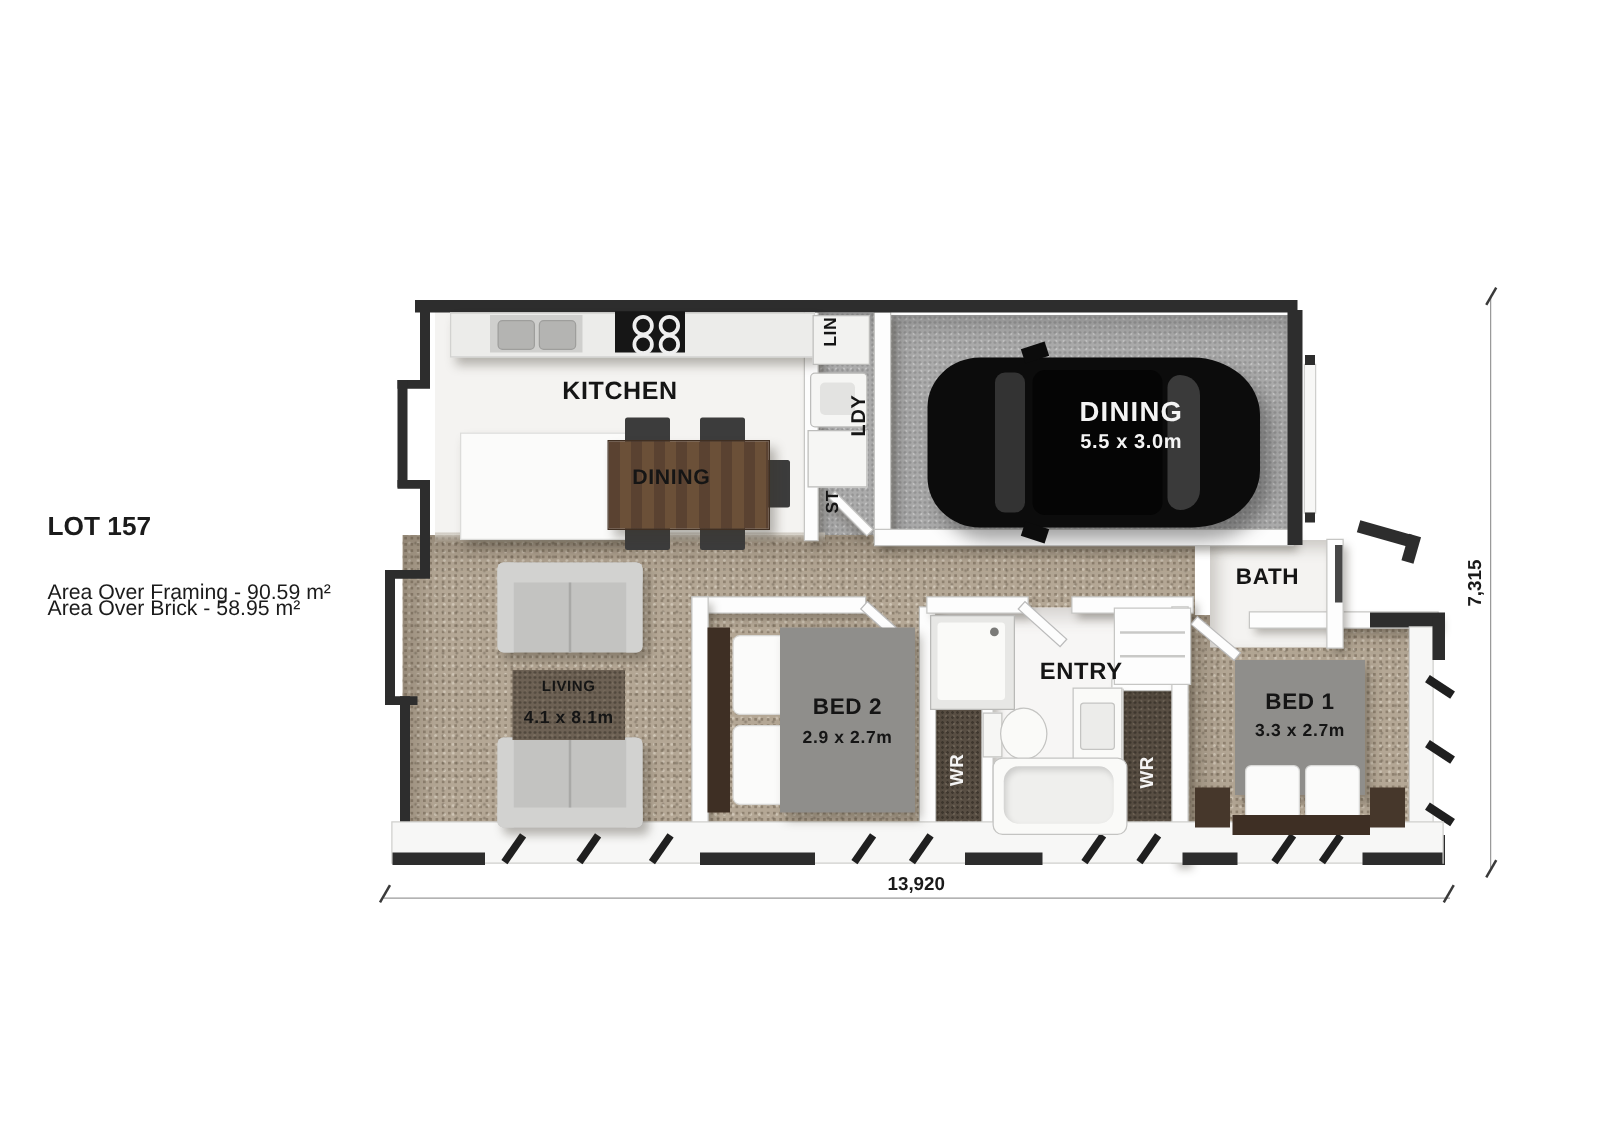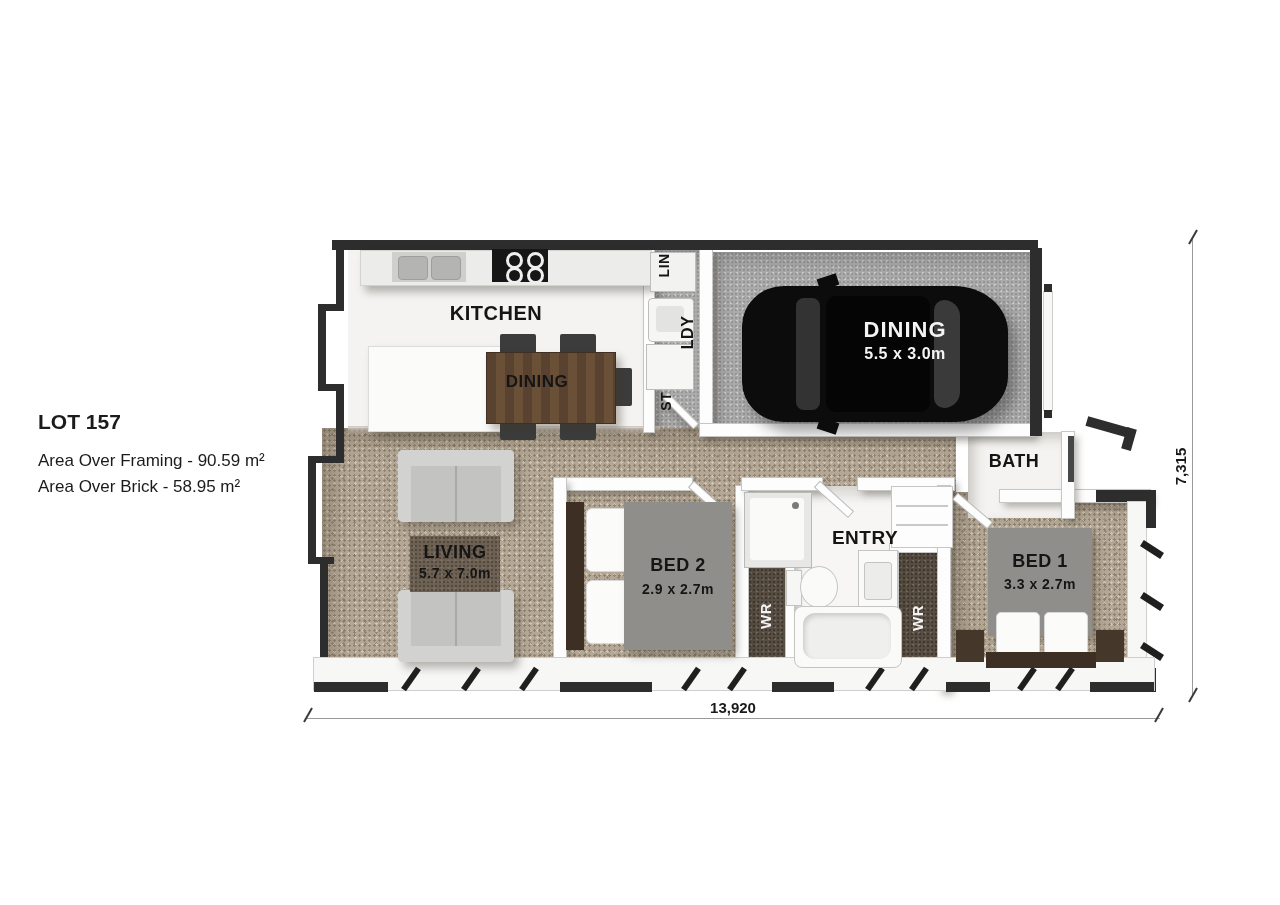--- a/index.html
+++ b/index.html
@@ -46,21 +46,21 @@
   .tick{background:#1f1f1f;}
   .furn-shadow{box-shadow:5px 6px 8px rgba(60,54,44,.35);}
 </style>
 </head>
 <body>
 
 <div class="canvas">
 
   <div class="lotinfo">
     <div class="abs" style="left:38px;top:410px;font-size:21px;font-weight:bold;">LOT 157</div>
-    <div class="abs" style="left:38px;top:451px;font-size:17px;">Area Over Framing - 90.59 m²</div>
+    <div class="abs" style="left:38px;top:464px;font-size:17px;">Area Over Framing - 90.59 m²</div>
     <div class="abs" style="left:38px;top:477px;font-size:17px;">Area Over Brick - 58.95 m²</div>
   </div>
 
   <div class="abs vinyl" style="left:348px;top:248px;width:312px;height:182px;"></div>
   <div class="abs concrete" style="left:648px;top:250px;width:62px;height:182px;"></div>
   <div class="abs concrete" style="left:710px;top:252px;width:324px;height:180px;"></div>
   <div class="abs carpet" style="left:322px;top:428px;width:634px;height:262px;"></div>
   <div class="abs" style="left:348px;top:426px;width:312px;height:8px;background:linear-gradient(#cfcac1,rgba(0,0,0,0));"></div>
   <div class="abs carpet" style="left:952px;top:492px;width:192px;height:198px;"></div>
   <div class="abs vinyl" style="left:968px;top:432px;width:106px;height:86px;box-shadow:inset 6px 6px 12px rgba(80,72,60,.25);"></div>
@@ -201,22 +201,22 @@
 
   <div class="abs furn-shadow" style="left:988px;top:528px;width:104px;height:108px;background:#8f8e8b;"></div>
   <div class="abs" style="left:996px;top:612px;width:42px;height:42px;background:#fbfbfa;border:1px solid #d8d8d6;border-radius:5px;"></div>
   <div class="abs" style="left:1044px;top:612px;width:42px;height:42px;background:#fbfbfa;border:1px solid #d8d8d6;border-radius:5px;"></div>
   <div class="abs" style="left:986px;top:652px;width:110px;height:16px;background:#3e2f24;"></div>
   <div class="abs" style="left:956px;top:630px;width:28px;height:32px;background:#46372b;"></div>
   <div class="abs" style="left:1096px;top:630px;width:28px;height:32px;background:#46372b;"></div>
 
   <div class="abs lbl" style="left:434px;top:303px;width:124px;font-size:20px;">KITCHEN</div>
   <div class="abs lbl" style="left:492px;top:373px;width:90px;font-size:17px;">DINING</div>
-  <div class="abs lbl" style="left:413px;top:543px;width:84px;font-size:18px;">LIVING</div>
-  <div class="abs lbl" style="left:413px;top:566px;width:84px;font-size:14px;">5.7 x 7.0m</div>
+  <div class="abs lbl" style="left:413px;top:543px;width:84px;font-size:12px;">LIVING</div>
+  <div class="abs lbl" style="left:413px;top:566px;width:84px;font-size:14px;">4.1 x 8.1m</div>
   <div class="abs lbl" style="left:628px;top:556px;width:100px;font-size:18px;">BED 2</div>
   <div class="abs lbl" style="left:628px;top:582px;width:100px;font-size:14px;">2.9 x 2.7m</div>
   <div class="abs lbl" style="left:820px;top:528px;width:90px;font-size:19px;">ENTRY</div>
   <div class="abs lbl" style="left:992px;top:552px;width:96px;font-size:18px;">BED 1</div>
   <div class="abs lbl" style="left:992px;top:577px;width:96px;font-size:14px;">3.3 x 2.7m</div>
   <div class="abs lbl whitetxt" style="left:840px;top:318px;width:130px;font-size:22px;letter-spacing:1px;">DINING</div>
   <div class="abs lbl whitetxt" style="left:840px;top:346px;width:130px;font-size:16px;">5.5 x 3.0m</div>
   <div class="abs lbl" style="left:974px;top:452px;width:80px;font-size:18px;">BATH</div>
   <div class="abs lbl vert" style="left:644px;top:258px;width:40px;font-size:14px;">LIN</div>
   <div class="abs lbl vert" style="left:664px;top:324px;width:48px;font-size:16px;">LDY</div>

